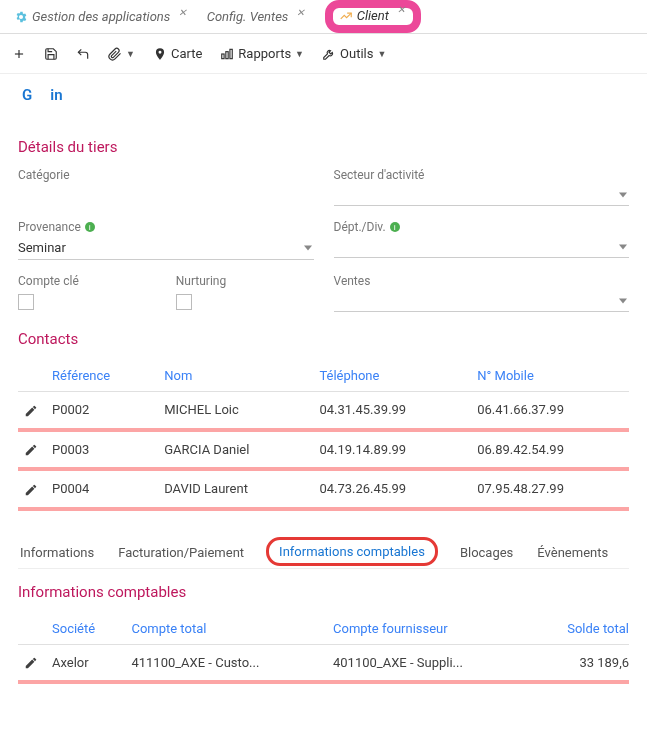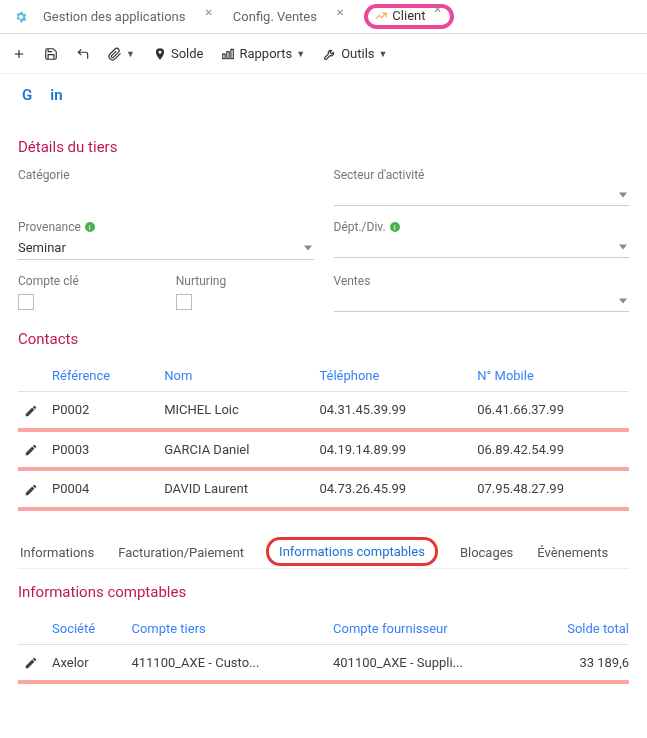--- a/index.html
+++ b/index.html
@@ -18,37 +18,38 @@
     padding: 0 4px;
     height: 34px;
   }
   .tab {
     display: flex;
     align-items: center;
     padding: 6px 10px;
     color: #666;
     cursor: pointer;
     position: relative;
-    gap: 15px;
+    gap: 4px;
+    font-style: italic;
   }
   .tab.active {
     color: #333;
   }
   .tab .close {
     font-size: 10px;
     color: #888;
     margin-left: 4px;
     cursor: pointer;
     position: relative;
     top: -4px;
   }
   .tab-icon-gear { color: #5bc0de; }
   .tab-icon-chart { color: #f0ad4e; }
   .highlight-client {
-    border: 4px solid #ec4899;
+    border: 8px solid #ec4899;
     border-radius: 14px;
     padding: 0 8px 2px 6px;
     display: flex;
     gap: 4px;
   }
   .toolbar {
     display: flex;
     align-items: center;
     gap: 18px;
     padding: 8px 12px;
@@ -250,21 +251,21 @@
   <span class="tb-item">
     <svg class="icon" viewBox="0 0 24 24" fill="none" stroke="currentColor" stroke-width="2">
         <path d="M21.44 11.05 12 20.49a6 6 0 0 1-8.49-8.49l8.57-8.57a4 4 0 0 1 5.66 5.66L9.17 17.66a2 2 0 0 1-2.83-2.83l7.78-7.78"></path>
       </svg>
     <span class="caret">▼</span>
   </span>
   <span class="tb-item">
     <svg class="icon" viewBox="0 0 24 24" fill="currentColor">
         <path d="M12 2a7 7 0 0 0-7 7c0 5.25 7 13 7 13s7-7.75 7-13a7 7 0 0 0-7-7zm0 9.5A2.5 2.5 0 1 1 14.5 9 2.5 2.5 0 0 1 12 11.5z"></path>
       </svg>
-    <span>Solde</span>
+    <span>Carte</span>
   </span>
   <span class="tb-item">
     <svg class="icon" viewBox="0 0 24 24" fill="none" stroke="currentColor" stroke-width="2">
         <rect x="3" y="12" width="4" height="8"></rect>
         <rect x="10" y="8" width="4" height="12"></rect>
         <rect x="17" y="4" width="4" height="16"></rect>
       </svg>
     <span>Rapports</span>
     <span class="caret">▼</span>
   </span>
@@ -386,21 +387,21 @@
     <div class="subtab">Évènements</div>
   </div>
 
   <div class="accounting">
     <div class="section-title">Informations comptables</div>
     <table class="table acct-table">
       <thead>
         <tr>
           <th class="edit-cell"></th>
           <th>Société</th>
-          <th>Compte tiers</th>
+          <th>Compte total</th>
           <th>Compte fournisseur</th>
           <th class="solde">Solde total</th>
         </tr>
       </thead>
       <tbody>
         <tr>
           <td class="edit-cell">
             <svg class="icon" viewBox="0 0 24 24" fill="currentColor">
                 <path d="M3 17.25V21h3.75L17.81 9.94l-3.75-3.75L3 17.25zM20.71 7.04a1 1 0 0 0 0-1.41l-2.34-2.34a1 1 0 0 0-1.41 0l-1.83 1.83 3.75 3.75 1.83-1.83z"></path>
               </svg>

